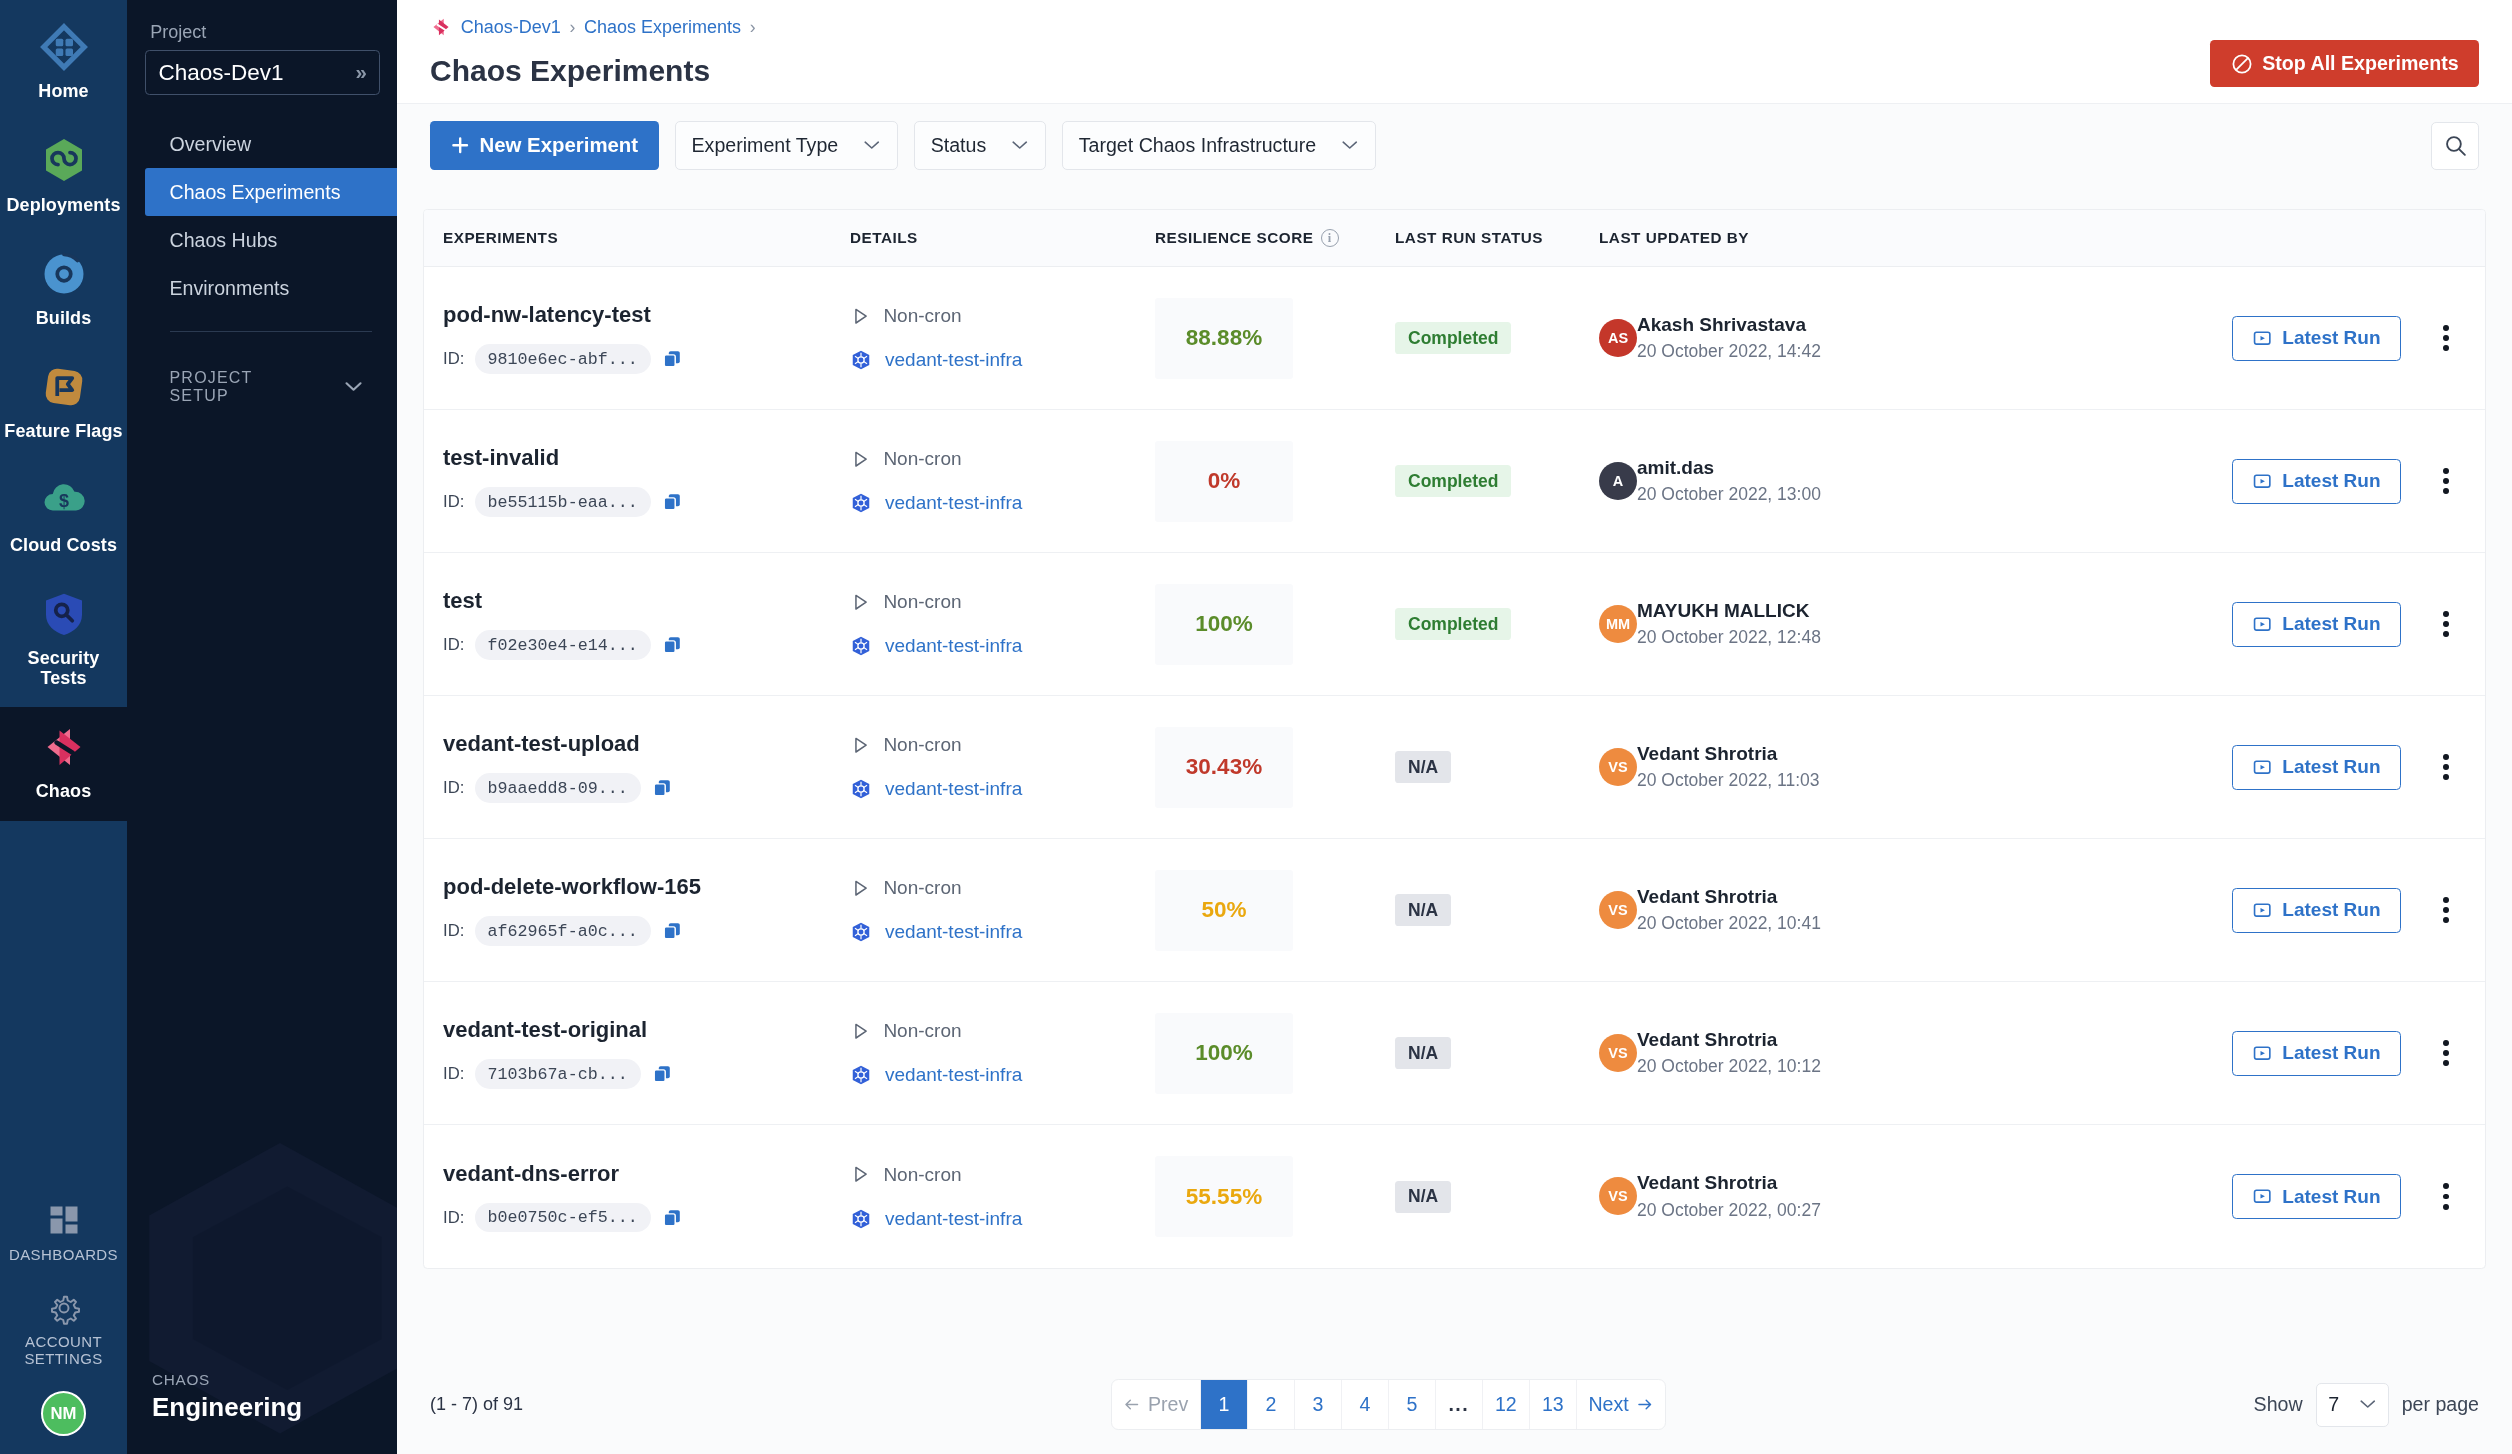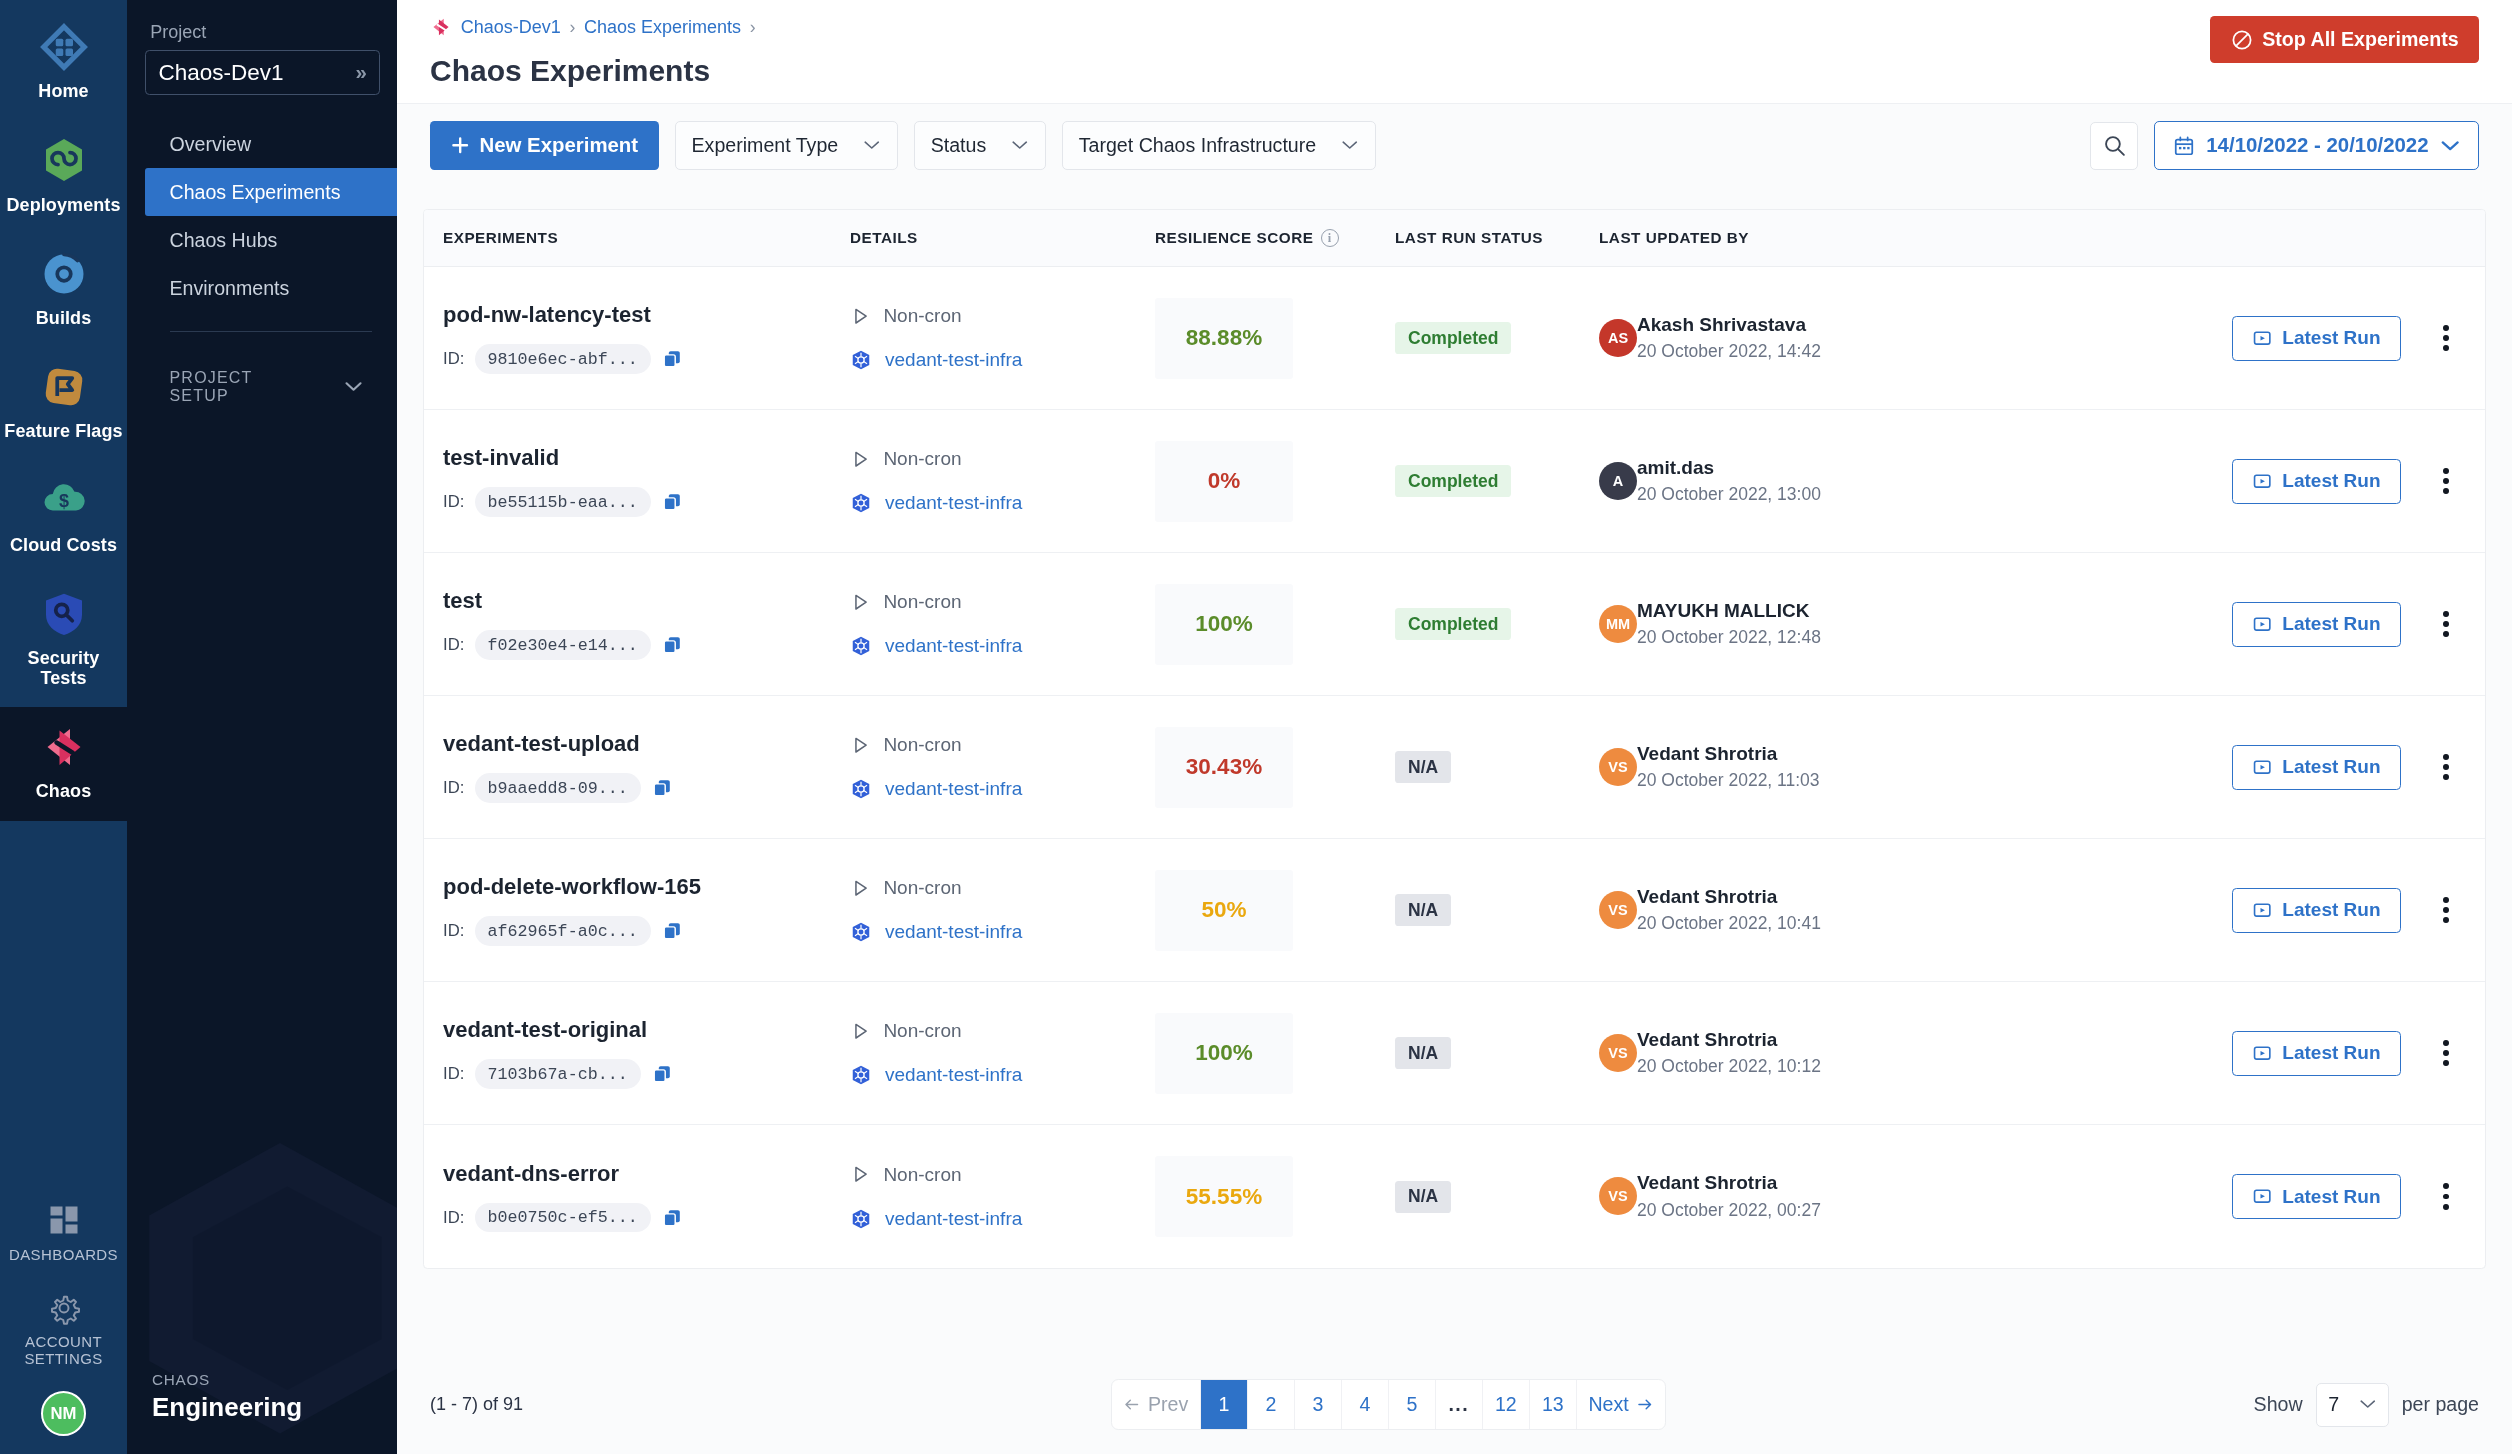--- a/index.html
+++ b/index.html
@@ -82,21 +82,21 @@
     display:flex; align-items:flex-start; justify-content:space-between;
     border-bottom: 0.7px solid #eef0f3;
   }
   .crumbs { display:flex; align-items:center; gap: 8.7px; font-size: 18px; }
   .crumbs a { color:#2e72c8; text-decoration:none; cursor:pointer; }
   .crumbs .sep { color:#8a94a4; font-size: 17.5px; }
   .page-title { font-size: 30px; font-weight: 700; color:#2b3344; margin-top: 16px; }
   .btn-stop {
     background:#cf3d2c; color:#fff; border:none; border-radius: 4.4px;
     height: 47px; padding: 0 20.4px; font-size: 19.6px; font-weight: 700;
-    display:flex; align-items:center; gap: 9.5px; cursor:pointer;
+    display:flex; align-items:center; gap: 9.5px; cursor:pointer;margin-top:24px;
   }
 
   
   .filterbar {
     display:flex; align-items:center; padding: 17.5px 33px 19px;
     background:#fafbfc;
   }
   .btn-new {
     background:#2e72c8; color:#fff; border:none; border-radius:4.4px;
     height: 49px; padding: 0 20.4px; font-size: 20.4px; font-weight:700;
@@ -408,34 +408,20 @@
         <svg class="caret" width="17.5" height="10.2" viewBox="0 0 24 14">
           <path d="M3 3 L12 11 L21 3" fill="none" stroke="#5b6577" stroke-width="2.2" stroke-linecap="round" stroke-linejoin="round"></path>
         </svg>
       </div>
 
       <div class="filter-right">
         <div class="searchbtn">
           <svg width="25" height="25" viewBox="0 0 24 24">
             <circle cx="10.5" cy="10.5" r="6.6" fill="none" stroke="#3c4656" stroke-width="1.8"></circle>
             <path d="M15.4 15.4 L21 21" stroke="#3c4656" stroke-width="1.8" stroke-linecap="round"></path>
-          </svg>
-        </div>
-        <div class="daterange">
-          <svg width="22" height="22" viewBox="0 0 24 24">
-            <rect x="3" y="5" width="18" height="16" rx="2" fill="none" stroke="#2e72c8" stroke-width="1.9"></rect>
-            <path d="M3 10 H21" stroke="#2e72c8" stroke-width="1.9"></path>
-            <path d="M8 2.6 V6 M16 2.6 V6" stroke="#2e72c8" stroke-width="1.9" stroke-linecap="round"></path>
-            <rect x="6.5" y="13" width="2.6" height="2.6" fill="#2e72c8"></rect>
-            <rect x="11" y="13" width="2.6" height="2.6" fill="#2e72c8"></rect>
-            <rect x="15.5" y="13" width="2.6" height="2.6" fill="#2e72c8"></rect>
-          </svg>
-          <span>14/10/2022 - 20/10/2022</span>
-          <svg width="20.4" height="11.6" viewBox="0 0 24 14">
-            <path d="M3 3 L12 11 L21 3" fill="none" stroke="#2e72c8" stroke-width="2.8" stroke-linecap="round" stroke-linejoin="round"></path>
           </svg>
         </div>
       </div>
     </div>
 
     <div class="tablewrap">
       <div class="table">
 
         <div class="thead">
           <div class="th c-exp">EXPERIMENTS</div>

